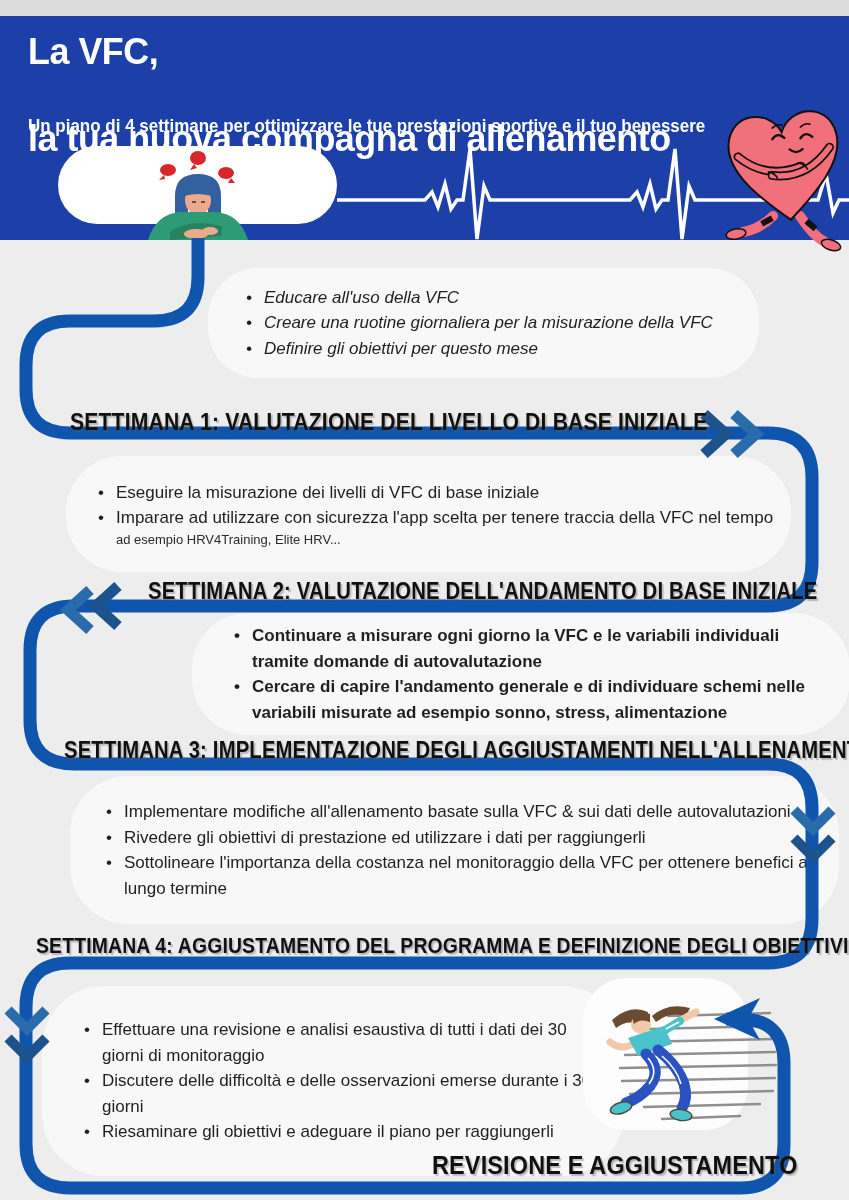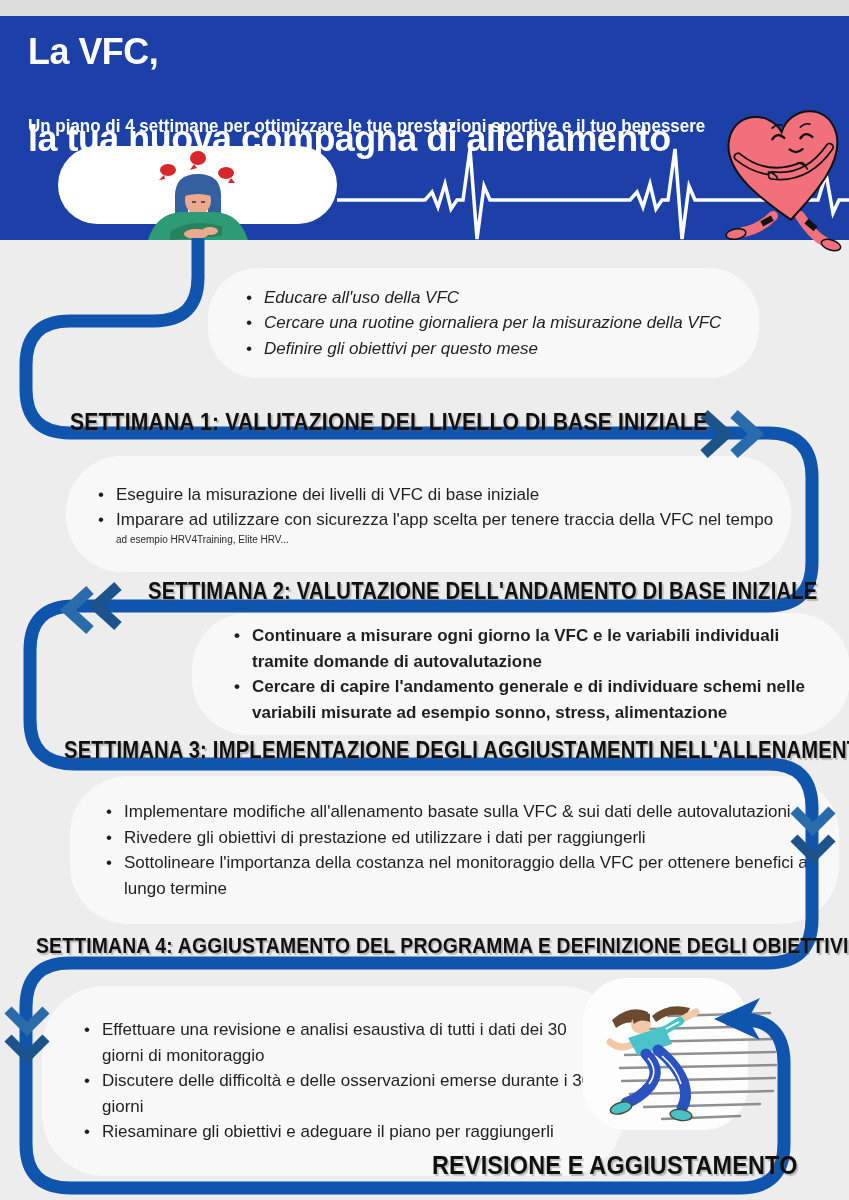--- a/index.html
+++ b/index.html
@@ -10,21 +10,21 @@
   .title{position:absolute;left:28px;top:14px;color:#fff;font-weight:bold;font-size:37px;line-height:1.18;letter-spacing:-.5px;transform:scaleX(.97);transform-origin:left top;white-space:pre-line;z-index:2;}
   .subtitle{position:absolute;left:28px;top:100px;color:#fff;font-weight:bold;font-size:17.5px;transform:scaleX(.97);transform-origin:left top;z-index:2;}
   .pill{position:absolute;left:58px;top:130px;width:279px;height:78px;background:#fff;border-radius:39px;z-index:2;}
   .illu{position:absolute;z-index:3;pointer-events:none;}
 
   
   .card{position:absolute;background:var(--card,#f8f8f8);border-radius:50px;z-index:2;display:flex;flex-direction:column;justify-content:center;}
   .card ul{margin:0;padding:0 10px 0 0;list-style:none;}
   .card li{position:relative;padding-left:20px;font-size:17px;line-height:1.5;color:var(--text,#1f1f1f);}
   .card li::before{content:"\2022";position:absolute;left:2px;top:0;}
-  .card li .note{font-size:10px;line-height:1.35;color:#2a2a2a;}
+  .card li .note{font-size:13px;line-height:1.35;color:#2a2a2a;}
   #box1{left:208px;top:252px;width:515px;height:110px;padding:0 0 0 36px;font-style:italic;}
   #box2{left:66px;top:440px;width:695px;height:116px;padding:0 0 0 30px;border-radius:56px;}
   #box3{left:192px;top:597px;width:618px;height:122px;padding:0 0 0 40px;border-radius:56px;font-weight:bold;}
   #box4{left:70px;top:760px;width:725px;height:148px;padding:0 10px 0 34px;border-radius:58px;align-items:center;}
   #box5{left:42px;top:970px;width:536px;height:190px;padding:0 6px 0 40px;border-radius:62px;}
   .runner-card{position:absolute;left:583px;top:962px;width:165px;height:152px;background:#fdfdfd;border-radius:44px;z-index:2;}
 
   
   .sec{position:absolute;color:#101010;font-weight:bold;letter-spacing:.2px;transform:scaleX(.88);transform-origin:left top;white-space:nowrap;z-index:4;text-shadow:2px 2px 1px rgba(90,90,90,.35);}
   #h1w{left:70px;top:392px;font-size:24px;}
@@ -100,21 +100,21 @@
       <path d="M34 58 Q60 84 96 74" fill="none" stroke="#f2707c" stroke-width="5.5" stroke-linecap="round" style="stroke:var(--heart-pink,#f2707c)"></path>
       <path d="M126 58 Q100 88 66 80" fill="none" stroke="#111" stroke-width="9" stroke-linecap="round"></path>
       <path d="M126 58 Q100 88 66 80" fill="none" stroke="#f2707c" stroke-width="5.5" stroke-linecap="round" style="stroke:var(--heart-pink,#f2707c)"></path>
       <path d="M92 70 q8 2 10 8 M62 76 q8 2 9 8" fill="none" stroke="#111" stroke-width="1.6"></path>
     </g>
   </svg>
 
   <div class="card" id="box1">
     <ul>
         <li>Educare all'uso della VFC</li>
-        <li>Cercare una ruotine giornaliera per la misurazione della VFC</li>
+        <li>Creare una ruotine giornaliera per la misurazione della VFC</li>
         <li>Definire gli obiettivi per questo mese</li>
       </ul>
   </div>
   <div class="card" id="box2">
     <ul>
         <li>Eseguire la misurazione dei livelli di VFC di base iniziale</li>
         <li>Imparare ad utilizzare con sicurezza l'app scelta per tenere traccia della VFC nel tempo<div class="note">ad esempio HRV4Training, Elite HRV...</div></li>
       </ul>
   </div>
   <div class="card" id="box3">

